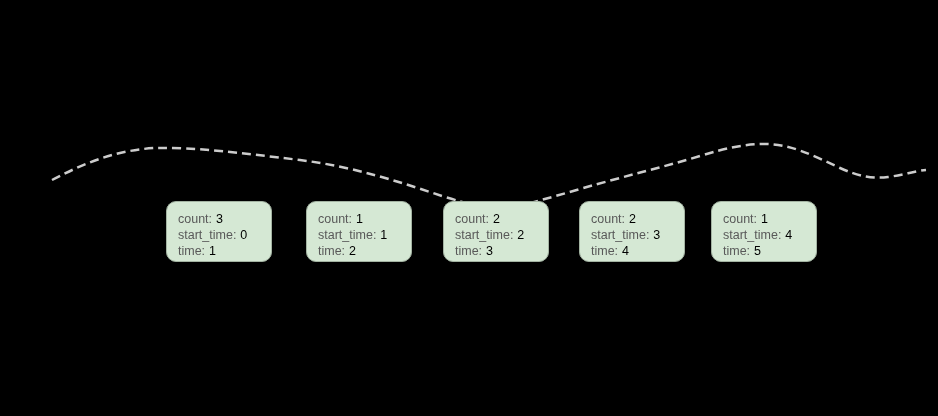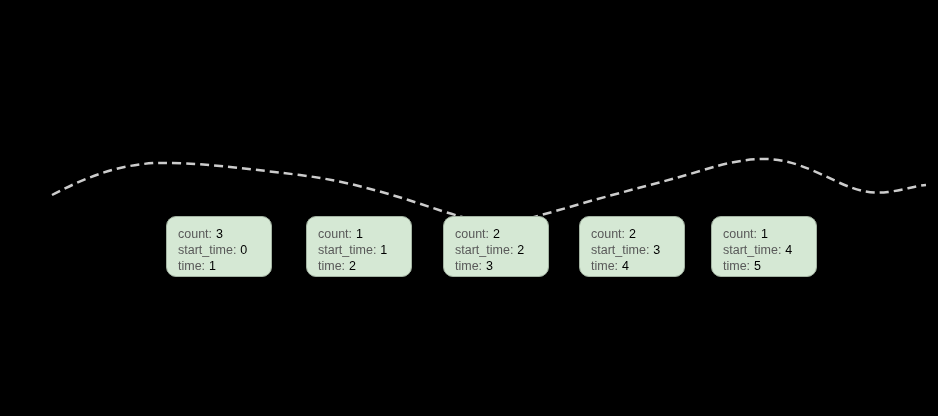--- a/index.html
+++ b/index.html
@@ -9,21 +9,20 @@
     height: 416px;
     background: var(--canvasBg, #000000);
     overflow: hidden;
     font-family: "Liberation Sans", sans-serif;
   }
   .stage {
     position: relative;
     width: 938px;
     height: 402px;
     background: var(--canvasBg, #000000);
-    margin-top: 15px;
   }
   .curve-svg {
     position: absolute;
     left: 0;
     top: 0;
     width: 938px;
     height: 416px;
     display: block;
   }
   .curve-path {

